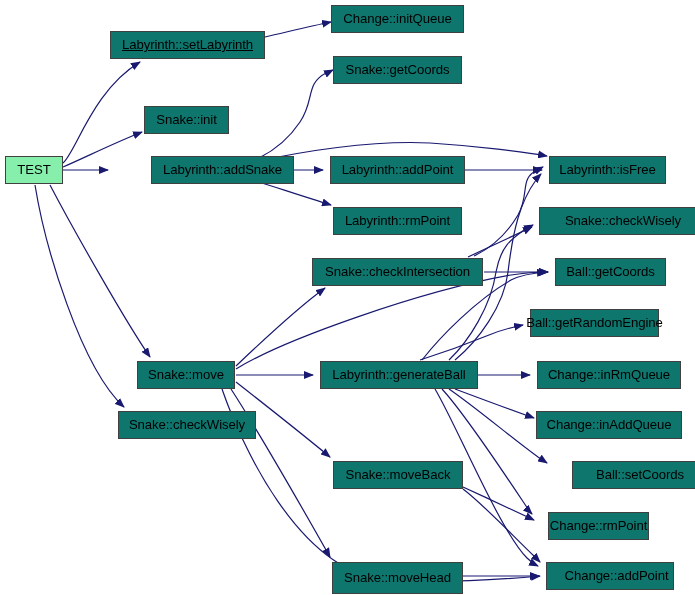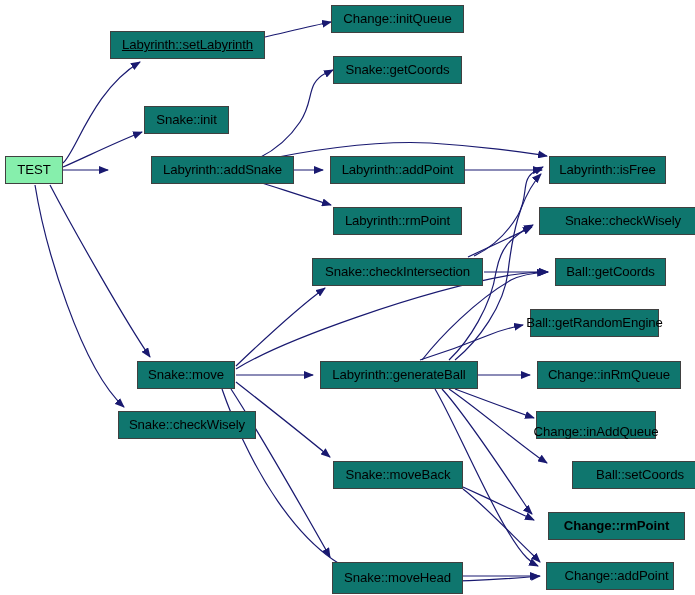--- a/index.html
+++ b/index.html
@@ -138,30 +138,30 @@
       </div>
       <div class="node" style="left: 320px; top: 361px; width: 158px; height: 28px;">
         <span class="node-label">Labyrinth::generateBall</span>
       </div>
       <div class="node" style="left: 537px; top: 361px; width: 144px; height: 28px;">
         <span class="node-label">Change::inRmQueue</span>
       </div>
       <div class="node" style="left: 118px; top: 411px; width: 138px; height: 28px;">
         <span class="node-label">Snake::checkWisely</span>
       </div>
-      <div class="node" style="left: 536px; top: 411px; width: 120px; height: 28px; align-items: flex-end;">
+      <div class="node" style="left: 536px; top: 411px; width: 146px; height: 28px;">
         <span class="node-label">Change::inAddQueue</span>
       </div>
       <div class="node" style="left: 333px; top: 461px; width: 130px; height: 28px;">
         <span class="node-label">Snake::moveBack</span>
       </div>
       <div class="node" style="left: 572px; top: 461px; width: 136px; height: 28px;">
         <span class="node-label">Ball::setCoords</span>
       </div>
-      <div class="node" style="left: 548px; top: 512px; width: 137px; height: 28px; font-weight: bold;">
+      <div class="node" style="left: 548px; top: 512px; width: 101px; height: 28px;">
         <span class="node-label">Change::rmPoint</span>
       </div>
       <div class="node" style="left: 332px; top: 562px; width: 131px; height: 32px;">
         <span class="node-label">Snake::moveHead</span>
       </div>
       <div class="node" style="left: 546px; top: 562px; width: 128px; height: 28px; padding-left: 13px;">
         <span class="node-label">Change::addPoint</span>
       </div>
     </div>
 </div>

